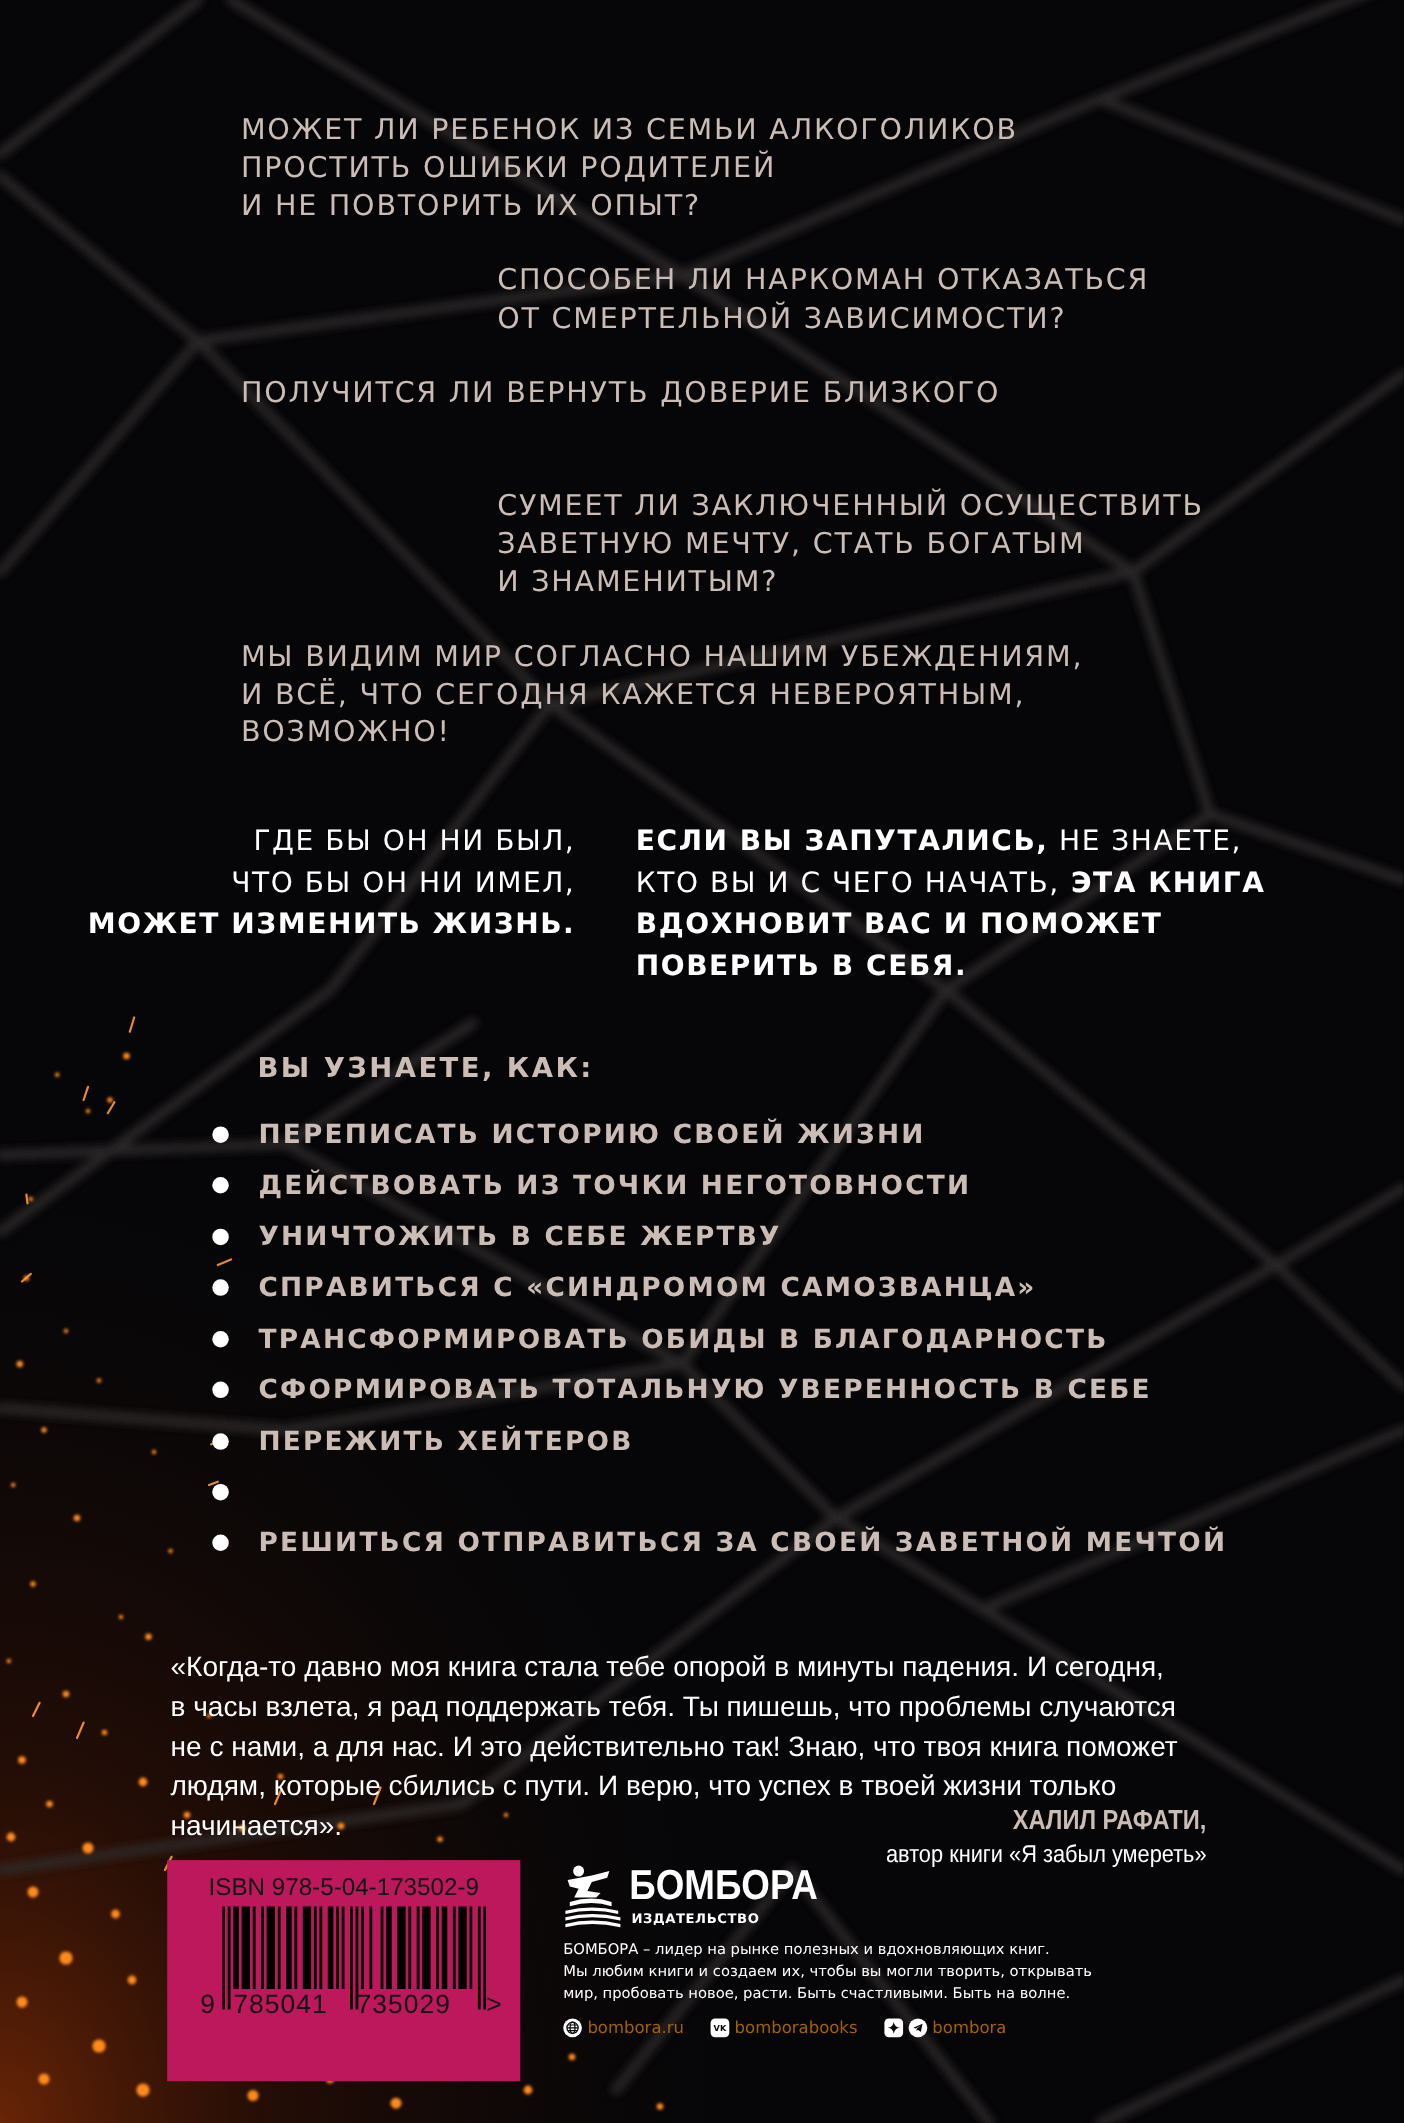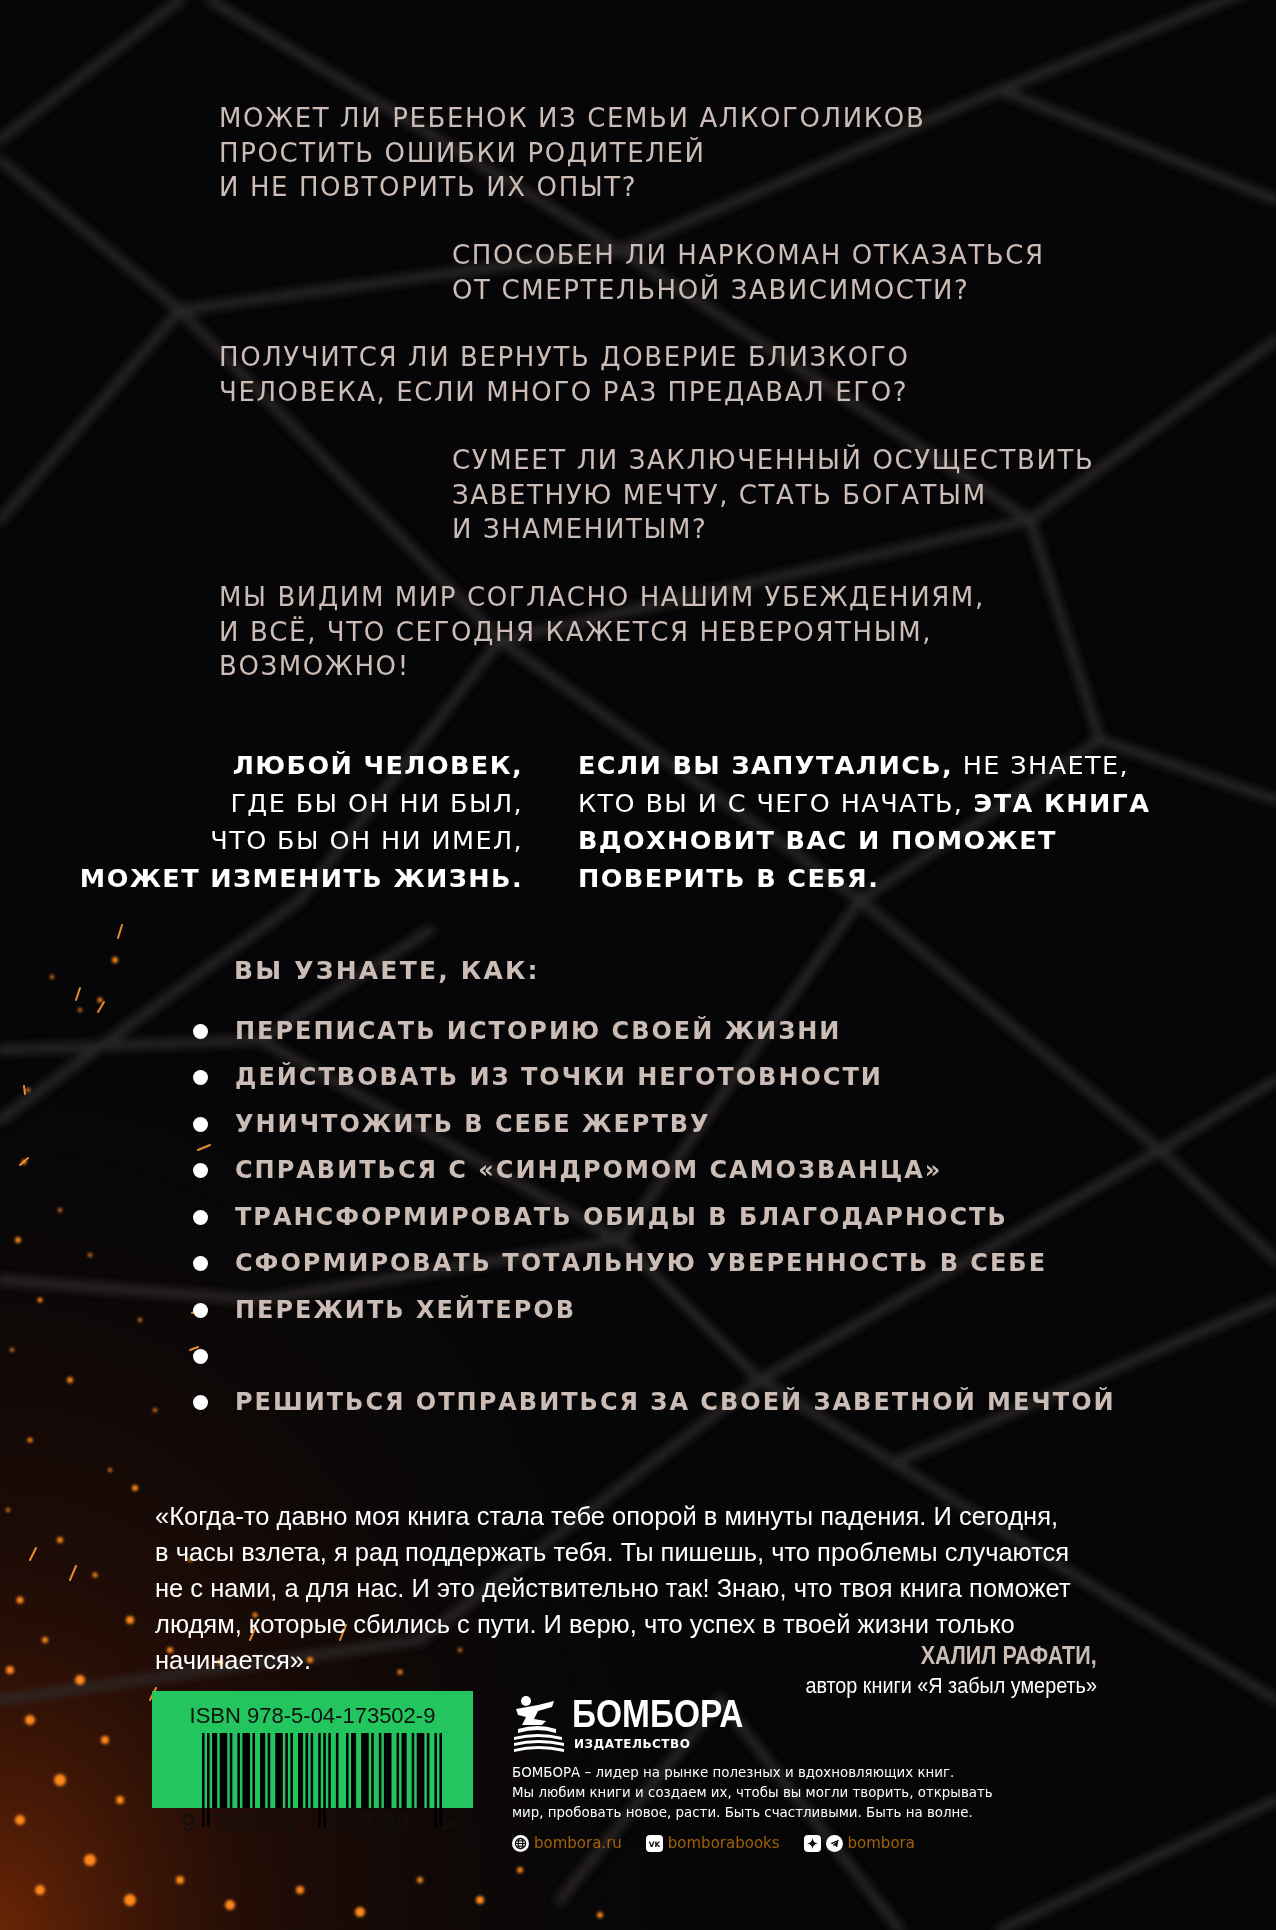--- a/index.html
+++ b/index.html
@@ -47,21 +47,21 @@
 
   #author-name {
     font-family:"Liberation Sans",sans-serif; font-weight:bold; font-size:25px;
     color:#cbbcb5; text-align:right; white-space:nowrap; transform:scaleX(0.86); transform-origin:right center;
   }
   #author-sub {
     font-family:"Liberation Sans",sans-serif; font-size:22px;
     color:#fff; text-align:right; white-space:nowrap; transform:scaleX(0.9); transform-origin:right center;
   }
 
-  #barcode-box { left:152px; top:1691px; width:321px; height:117px; background:#22c55e; }
+  #barcode-box { left:152px; top:1691px; width:321px; height:201px; background:#be185d; }
   #isbn-text { position:absolute; left:0; width:100%; top:12px; text-align:center;
     font-family:"Liberation Sans",sans-serif; font-size:22px; color:#111; }
   #bars { position:absolute; left:50px; top:42px; width:240px; height:94px; }
   #ean-digits { position:absolute; left:0; top:118px; width:100%; font-family:"Liberation Sans",sans-serif; font-size:24px; color:#111; }
 
   #logo { left:512px; top:1693px; width:210px; height:62px; }
   #logo-word { position:absolute; left:60px; top:0px; font-family:"Liberation Sans",sans-serif; font-weight:bold; font-size:38px; color:#fff; letter-spacing:0px; transform:scaleX(0.88); transform-origin:left top; }
   #logo-sub { position:absolute; left:62px; top:44px; font-family:"DejaVu Sans",sans-serif; font-weight:bold; font-size:12px; color:#fff; letter-spacing:0.5px; }
 
   #pub-desc { left:512px; top:1763px; font-family:"DejaVu Sans",sans-serif; font-size:13.4px; line-height:20px; color:#fff; white-space:nowrap; }
@@ -187,35 +187,33 @@
   <span class="ln">МОЖЕТ ЛИ РЕБЕНОК ИЗ СЕМЬИ АЛКОГОЛИКОВ</span>
   <span class="ln">ПРОСТИТЬ ОШИБКИ РОДИТЕЛЕЙ</span>
   <span class="ln">И НЕ ПОВТОРИТЬ ИХ ОПЫТ?</span>
 </div>
 <div class="abs q" style="left:452px; top:238px;">
   <span class="ln">СПОСОБЕН ЛИ НАРКОМАН ОТКАЗАТЬСЯ</span>
   <span class="ln">ОТ СМЕРТЕЛЬНОЙ ЗАВИСИМОСТИ?</span>
 </div>
 <div class="abs q" style="left:219px; top:340px;">
   <span class="ln">ПОЛУЧИТСЯ ЛИ ВЕРНУТЬ ДОВЕРИЕ БЛИЗКОГО</span>
-  <span class="ln">ЧЕЛОВЕКА, ЕСЛИ МНОГО РАЗ ПРЕДАВАЛ ЕГО?</span>
 </div>
 <div class="abs q" style="left:452px; top:443px;">
   <span class="ln">СУМЕЕТ ЛИ ЗАКЛЮЧЕННЫЙ ОСУЩЕСТВИТЬ</span>
   <span class="ln">ЗАВЕТНУЮ МЕЧТУ, СТАТЬ БОГАТЫМ</span>
   <span class="ln">И ЗНАМЕНИТЫМ?</span>
 </div>
 <div class="abs q" style="left:219px; top:580px;">
   <span class="ln">МЫ ВИДИМ МИР СОГЛАСНО НАШИМ УБЕЖДЕНИЯМ,</span>
   <span class="ln">И ВСЁ, ЧТО СЕГОДНЯ КАЖЕТСЯ НЕВЕРОЯТНЫМ,</span>
   <span class="ln">ВОЗМОЖНО!</span>
 </div>
 
 <div id="stmt-left" class="abs stmt" style="top:747px;">
-  <span class="ln"><b>ЛЮБОЙ ЧЕЛОВЕК,</b></span>
   <span class="ln n">ГДЕ БЫ ОН НИ БЫЛ,</span>
   <span class="ln n">ЧТО БЫ ОН НИ ИМЕЛ,</span>
   <span class="ln"><b>МОЖЕТ ИЗМЕНИТЬ ЖИЗНЬ.</b></span>
 </div>
 <div class="abs stmt" style="left:578px; top:747px;">
   <span class="ln"><b>ЕСЛИ ВЫ ЗАПУТАЛИСЬ,</b><span class="n"> НЕ ЗНАЕТЕ,</span></span>
   <span class="ln"><span class="n">КТО ВЫ И С ЧЕГО НАЧАТЬ,</span><b> ЭТА КНИГА</b></span>
   <span class="ln"><b>ВДОХНОВИТ ВАС И ПОМОЖЕТ</b></span>
   <span class="ln"><b>ПОВЕРИТЬ В СЕБЯ.</b></span>
 </div>

